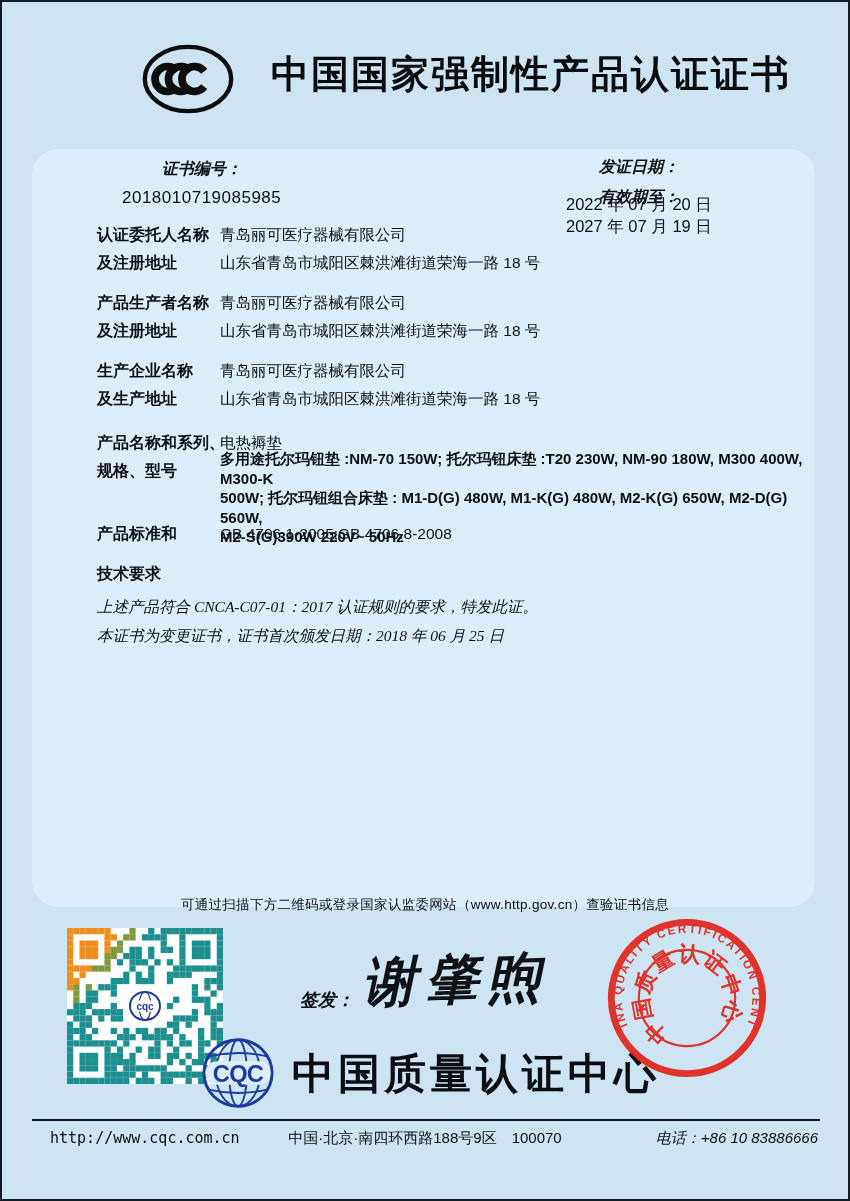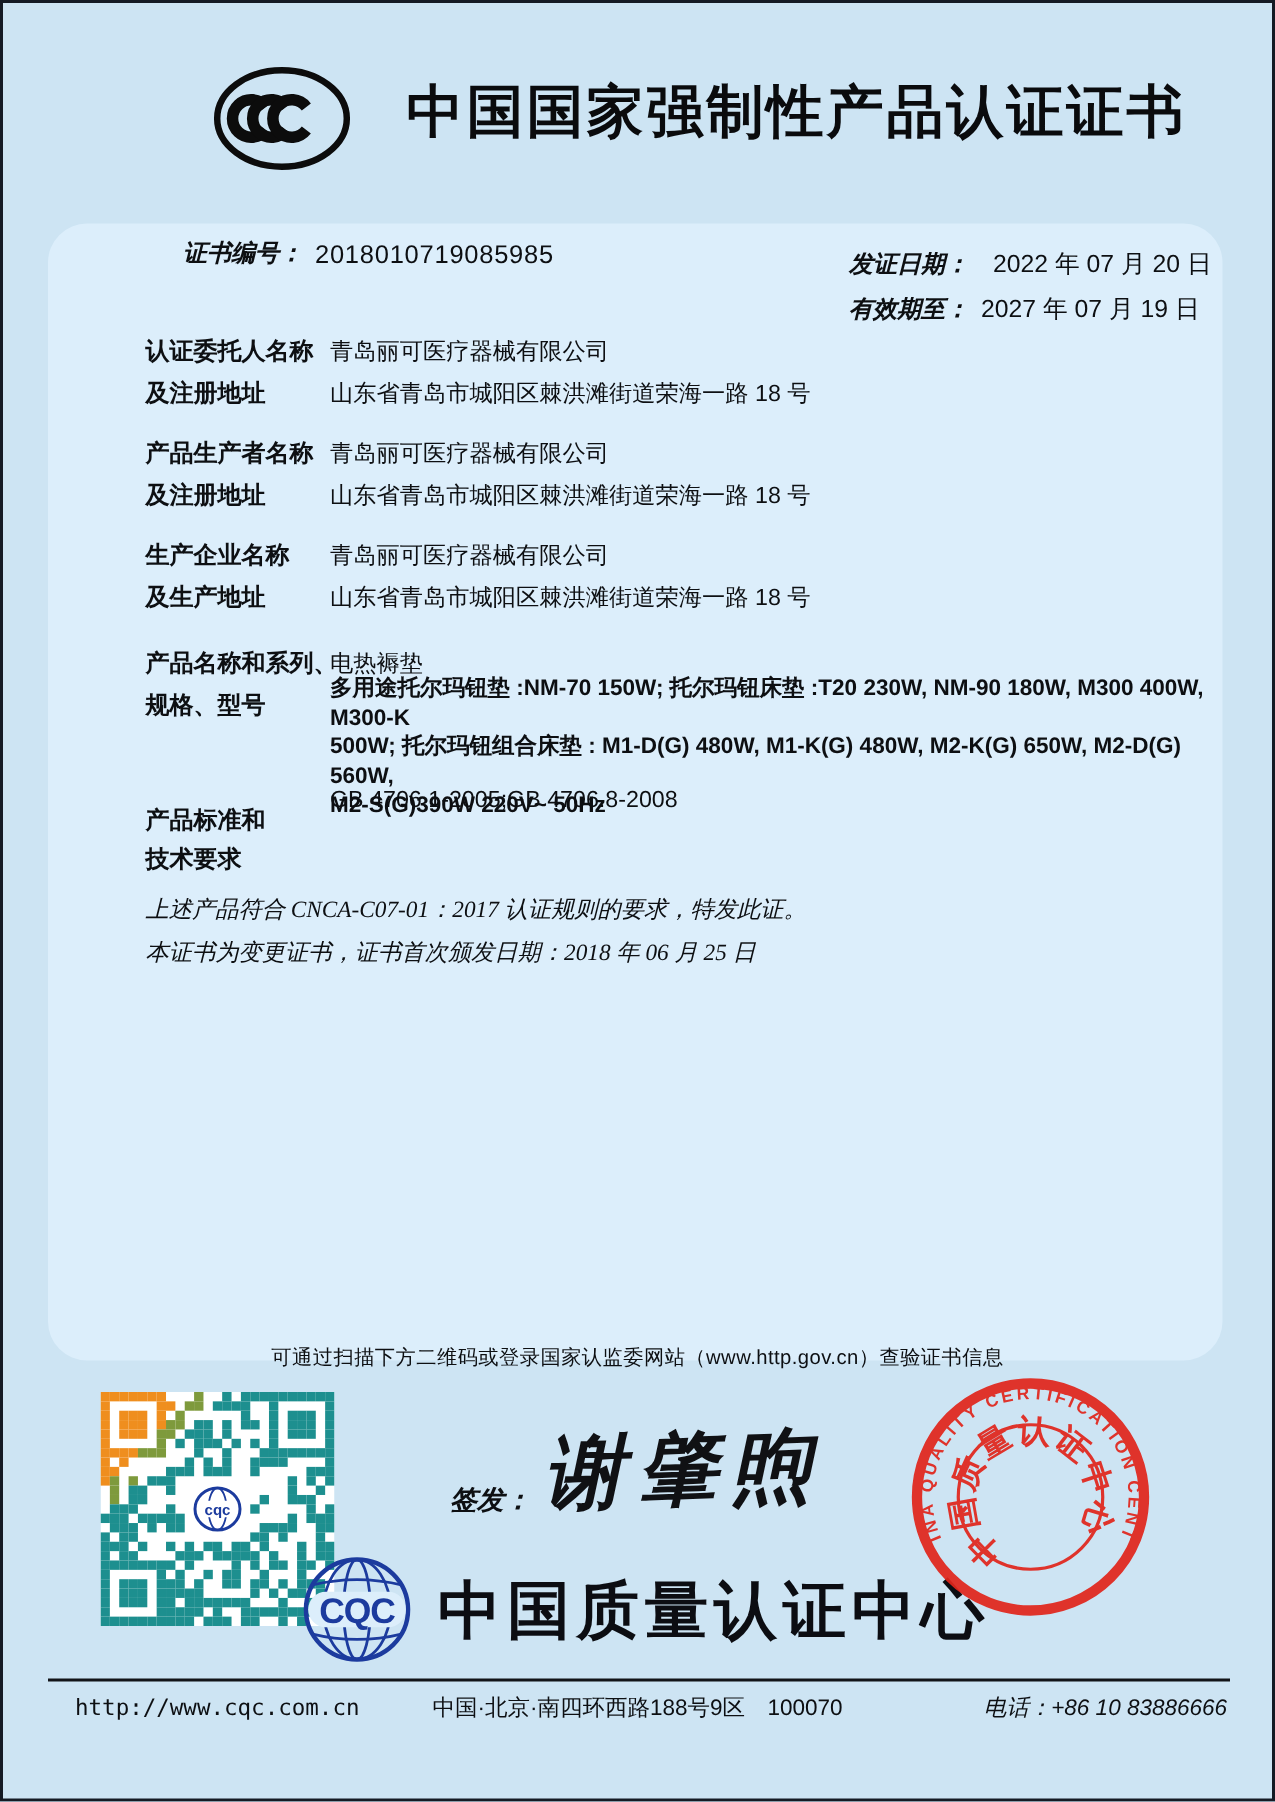--- a/index.html
+++ b/index.html
@@ -8,21 +8,21 @@
     position:relative; width:850px; height:1201px;
     background:#cde4f3; border:2px solid #141a24; overflow:hidden;
     font-family:"Liberation Sans", sans-serif; color:#0d0f12;
   }
   .abs { position:absolute; }
   
   .title { font-size:38px; font-weight:700; letter-spacing:2px; color:#0a0b0d; white-space:nowrap; }
   
   .panel { left:30px; top:147px; width:783px; height:758px; background:#dceefb; border-radius:26px; }
   .kai { font-weight:700; font-style:italic; }
-  .row-line { display:flex; align-items:flex-end; gap:8px; white-space:nowrap; }
+  .row-line { display:flex; align-items:center; gap:8px; white-space:nowrap;flex-direction:column; }
   .cert-num { font-size:17px; letter-spacing:.5px; }
   .lab { font-size:16px; }
   .date-val { font-size:16.5px; }
   .field-label { font-size:16px; font-weight:700; line-height:28px; white-space:nowrap; }
   .field-value { font-size:15.5px; line-height:28px; white-space:nowrap; }
   .prewrap { white-space:pre-line; line-height:19.5px; font-size:15px; width:590px; }
   .statement { font-family:"Liberation Serif", serif; font-style:italic; font-size:15.5px; line-height:29px; white-space:nowrap; }
   .note { width:100%; text-align:center; font-size:13.5px; letter-spacing:.3px; }
   .sign-label { font-size:18px; font-weight:700; font-style:italic; }
   .sign-name { font-family:"DejaVu Serif", serif; font-style:italic; font-weight:700; font-size:54px; letter-spacing:8px; transform:rotate(-2deg); color:#101114; }
@@ -88,21 +88,21 @@
     <div class="abs" style="left:65px; top:280px;">
       <div class="abs field-label" style="left:0; top:0;">产品名称和系列、</div>
       <div class="abs field-label" style="left:0; top:28px;">规格、型号</div>
       <div class="abs field-value" style="left:123px; top:0;">电热褥垫</div>
       <div class="abs prewrap" style="left:123px; top:20px;font-weight:bold;">多用途托尔玛钮垫 :NM-70 150W; 托尔玛钮床垫 :T20 230W, NM-90 180W, M300 400W, M300-K
 500W; 托尔玛钮组合床垫 : M1-D(G) 480W, M1-K(G) 480W, M2-K(G) 650W, M2-D(G) 560W,
 M2-S(G)390W   220V~ 50Hz</div>
     </div>
 
     <div class="abs" style="left:65px; top:371px;">
-      <div class="abs field-label" style="left:0; top:14px;">产品标准和</div>
+      <div class="abs field-label" style="left:0; top:0;">产品标准和</div>
       <div class="abs field-label" style="left:0; top:28px;margin-top:12px;">技术要求</div>
       <div class="abs field-value" style="left:123px; top:0;">GB 4706.1-2005;GB 4706.8-2008</div>
     </div>
 
     <div class="abs" style="left:65px; top:443px;">
       <div class="statement">上述产品符合 CNCA-C07-01：2017 认证规则的要求，特发此证。</div>
       <div class="statement">本证书为变更证书，证书首次颁发日期：2018 年 06 月 25 日</div>
     </div>
   </div>
 

